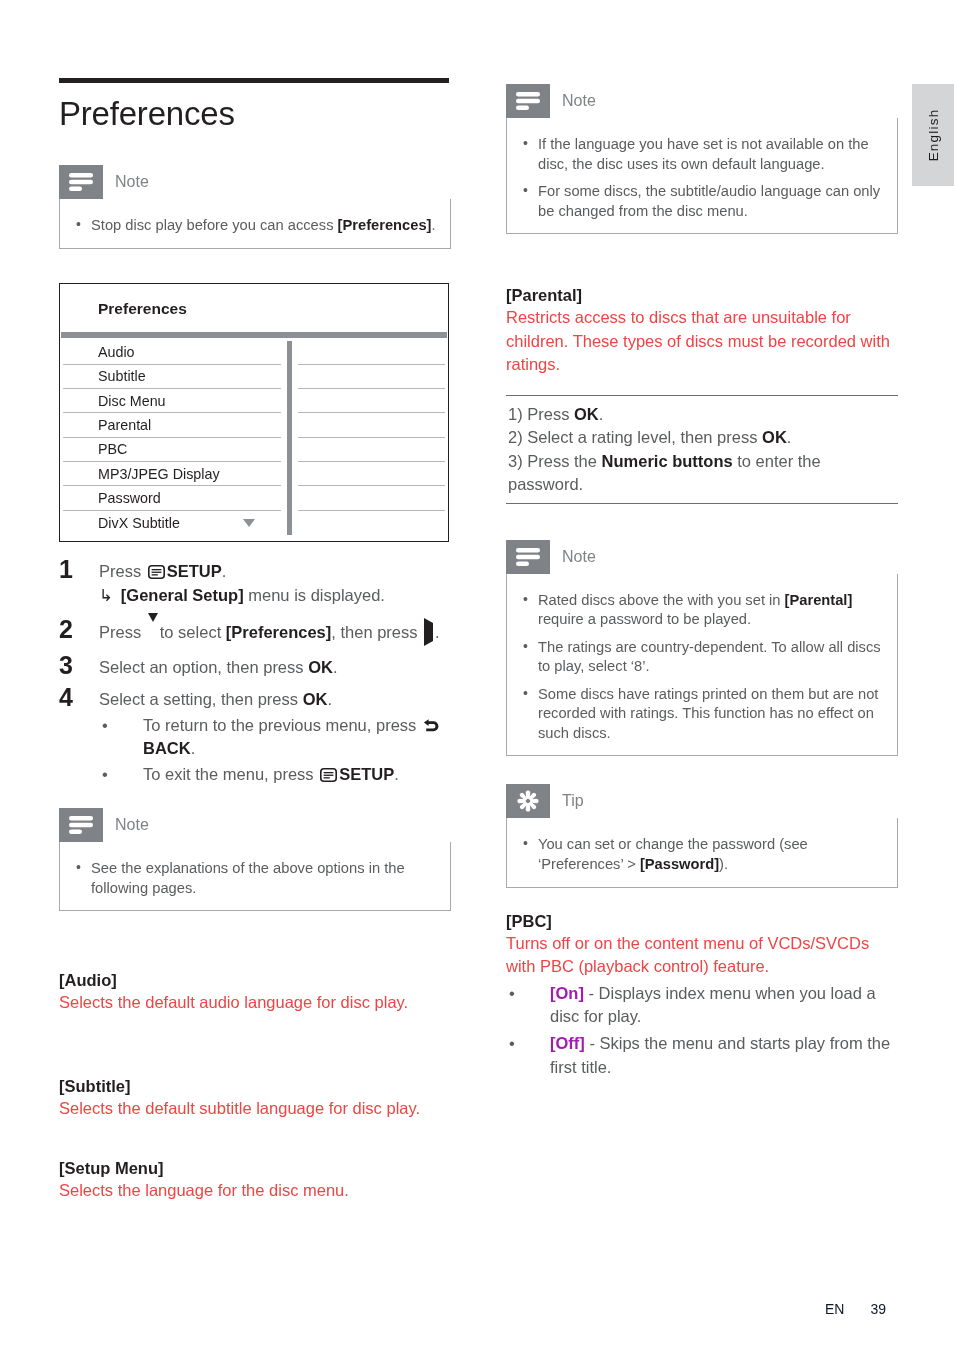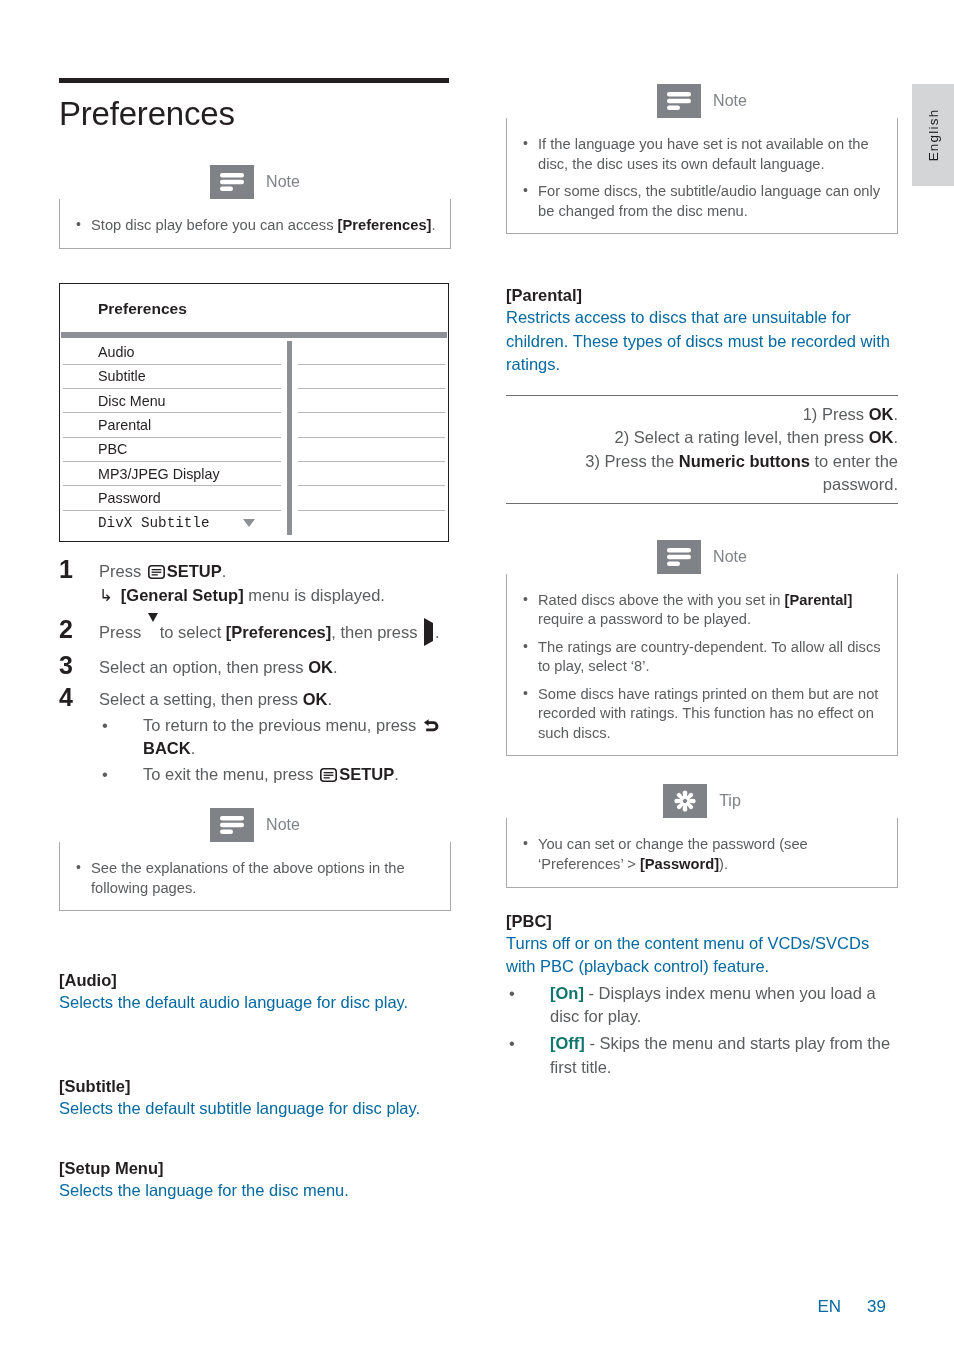--- a/index.html
+++ b/index.html
@@ -61,21 +61,20 @@
     letter-spacing: -0.2px;
     font-family: "Liberation Sans", sans-serif;
   }
 
   
   .callout { margin-top: 0; }
   .callout-head {
     display: flex;
     align-items: center;
     height: 34px;
-    justify-content: center;
   }
   .callout-badge {
     width: 44px;
     height: 34px;
     background: #7f8286;
     display: flex;
     align-items: center;
     justify-content: center;
     flex: 0 0 auto;
   }
@@ -142,21 +141,21 @@
     height: 24.3px;
     border-bottom: 1px solid #b5b7b9;
     display: flex;
     align-items: center;
     font-size: 14.3px;
     color: #231f20;
     padding-left: 35px;
     box-sizing: border-box;
     position: relative;
   }
-  .pref-col-left .pref-row:last-child { border-bottom: none; font-family: Liberation Mono, monospace; }
+  .pref-col-left .pref-row:last-child { border-bottom: none; }
   .pref-col-right .pref-row:last-child { border-bottom: none; }
   .pref-col-right .pref-row { padding-left: 0; }
   .pref-divider {
     width: 5px;
     background: #8d9094;
     flex: 0 0 auto;
     margin-left: 6px;
   }
   .pref-caret {
     position: absolute;
@@ -216,51 +215,51 @@
   .section { margin-top: 26px; }
   .section h3 {
     font-size: 16.5px;
     color: #231f20;
     font-weight: bold;
     margin: 0 0 1px 0;
     font-family: "Liberation Sans", sans-serif;
   }
   .section p {
     font-size: 16.5px;
-    color: #0369a1;
+    color: #ef4444;
     margin: 0;
     line-height: 1.43;
   }
   .section ul.opts {
     margin: 1px 0 0 0;
     padding: 0;
     list-style: none;
     font-size: 16.5px;
     color: #5a5c5e;
     line-height: 1.43;
   }
   .section ul.opts li {
     display: flex;
     margin-top: 3px;
   }
   .section ul.opts .od { width: 44px; flex: 0 0 auto; padding-left: 3px; box-sizing: border-box; }
   .section ul.opts .ot { flex: 1 1 auto; }
-  .section ul.opts b { color: #0f766e; font-weight: bold; }
+  .section ul.opts b { color: #a21caf; font-weight: bold; }
 
   
   .proc {
     border-top: 1px solid #6d6e71;
     border-bottom: 1px solid #6d6e71;
     margin-top: 18px;
     padding: 7px 0 6px 0;
     font-size: 16.5px;
     color: #5a5c5e;
     line-height: 1.42;
   }
-  .proc div { padding-left: 2px; text-align: right; }
+  .proc div { padding-left: 2px; }
   .proc b { color: #231f20; font-weight: bold; }
 
   
   .gl {
     display: inline-block;
     vertical-align: -2px;
     margin: 0 2px;
   }
   .gl-setup { width: 17px; height: 14px; }
   .gl-back  { width: 17px; height: 14px; }
@@ -279,22 +278,22 @@
     border-left: 9px solid #231f20;
     vertical-align: 0px;
     margin: 0 2px;
   }
 
   
   .footer {
     position: absolute;
     right: 68px;
     bottom: 33px;
-    font-size: 17px;
-    color: #0369a1;
+    font-size: 14px;
+    color: #0f172a;
   }
   .footer .fn { margin-left: 26px; }
 </style>
 </head>
 <body>
 
 <div class="page">
 
   <div class="lang-tab">
     <span>English</span>

